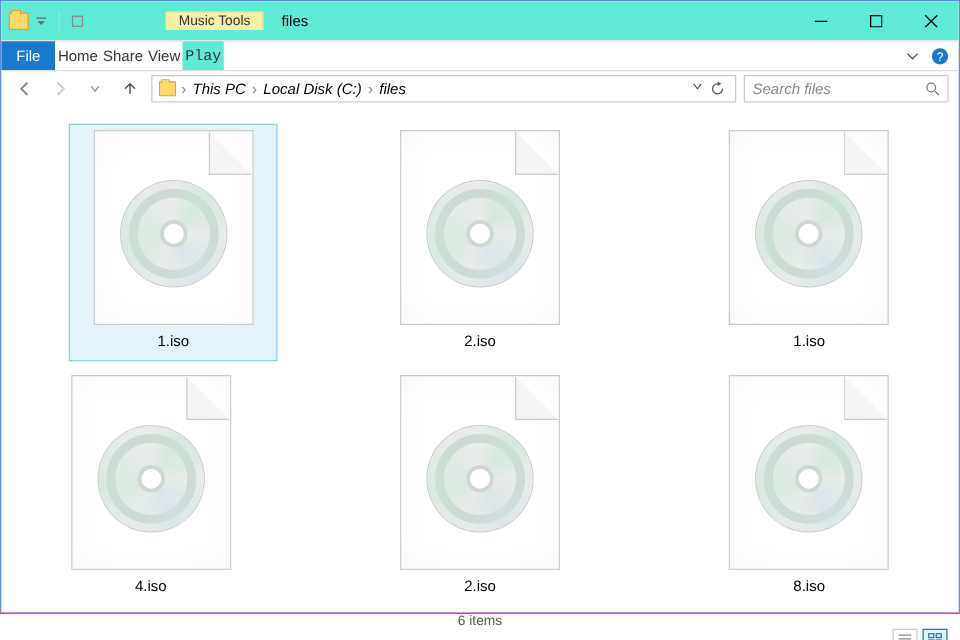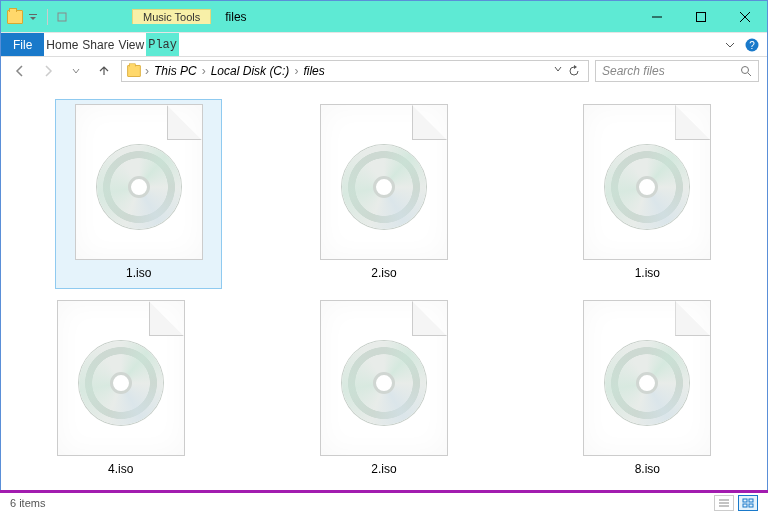--- a/index.html
+++ b/index.html
@@ -32,21 +32,21 @@
 .content { height: 412px; padding: 14px 18px 6px 18px; display: grid; grid-template-columns: repeat(3, 1fr); grid-auto-rows: 190px; gap: 6px 60px; overflow: hidden; }
 .file-item { display: flex; flex-direction: column; align-items: center; padding: 4px; border: 1px solid transparent; }
 .file-item.selected { border: 1px solid #8fcaf0; background: #e5f3fb; margin-left: 36px; }
 .file-icon { width: 128px; height: 156px; position: relative; }
 .page { position: absolute; inset: 0; background: #fff; border: 1px solid #ccc; box-shadow: inset 0 0 30px rgba(0,0,0,0.03); }
 .page::after { content:""; position:absolute; top:0; right:0; width:34px; height:34px; border-left:1px solid #ccc; border-bottom:1px solid #ccc; background:#f5f5f5; clip-path: polygon(0 0, 100% 100%, 0 100%);}
 .disc { position: absolute; top: 50%; left: 50%; width: 84px; height: 84px; transform: translate(-50%,-44%); border-radius: 50%; background: radial-gradient(circle at 50% 50%, #fff 0 10%, #d9e4e0 11% 13%, #e8ece9 14% 48%, #cdd9d2 49% 60%, #e8ece9 61% 100%); box-shadow: 0 0 0 1px #c7cfc9; }
 .disc::before { content:""; position:absolute; inset:0; border-radius:50%; background: conic-gradient(from 0deg, rgba(255,255,255,0) 0deg, rgba(200,230,215,0.6) 40deg, rgba(255,255,255,0) 90deg, rgba(210,225,235,0.6) 150deg, rgba(255,255,255,0) 200deg, rgba(200,230,215,0.5) 260deg, rgba(255,255,255,0) 330deg);}
 .disc::after { content:""; position:absolute; top:50%; left:50%; width:16px; height:16px; transform:translate(-50%,-50%); border-radius:50%; background:#fff; border:3px solid #d0d6d2;}
 .file-label { margin-top: 6px; font-size: 12px; }
-.statusbar { position: absolute; bottom: 0; left: 0; right: 0; height: 22px; border-top: 3px solid #a21caf; display: flex; align-items: center; padding: 0 10px; font-size: 11px; color: #555; background: #fff;}
+.statusbar { position: absolute; bottom: 0; left: 0; right: 0; height: 22px; border-top: 1px solid #a21caf; display: flex; align-items: center; padding: 0 10px; font-size: 11px; color: #555; background: #fff; flex-direction: column;}
 .view-toggles { margin-left: auto; display: flex; gap: 4px; }
 .vt { width: 20px; height: 16px; border: 1px solid #ccc; display:flex; align-items:center; justify-content:center; }
 .vt.active { border-color: #1979ca; background:#e5f3fb;}
 svg { display: block; }
 </style>
 </head>
 <body>
 
 <div class="titlebar">
   <div class="titlebar-left">

